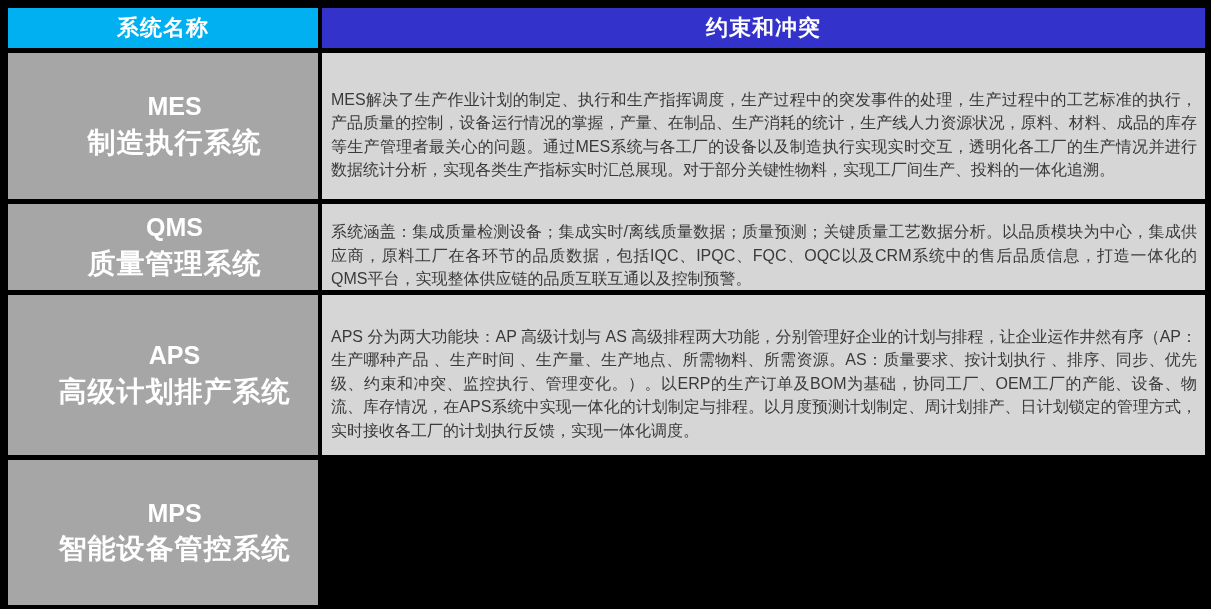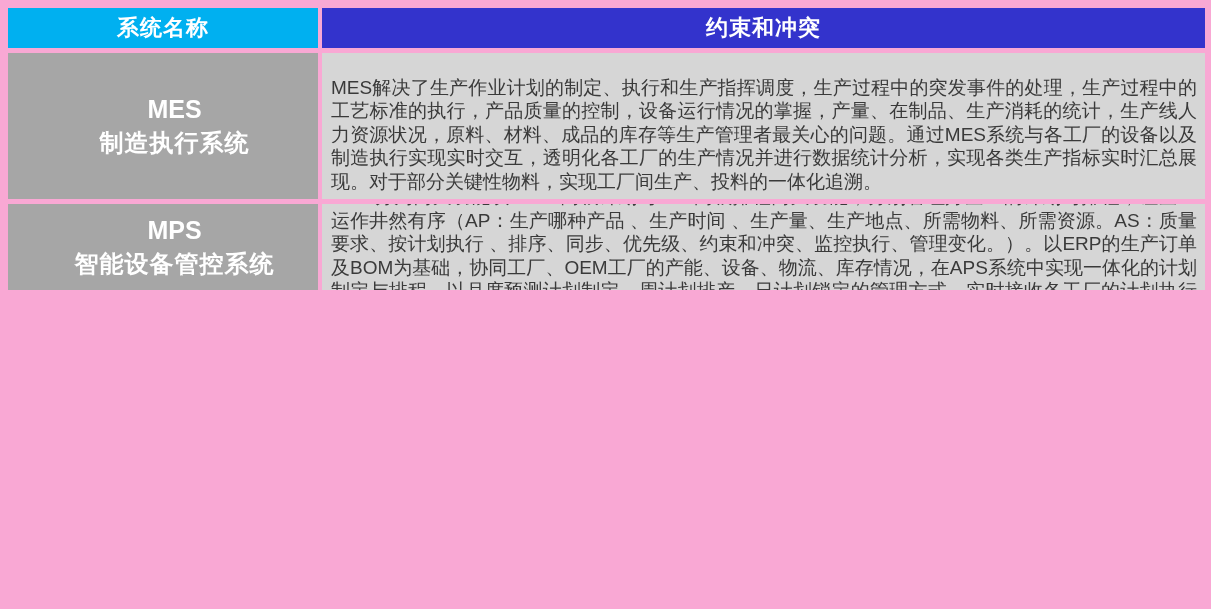--- a/index.html
+++ b/index.html
@@ -6,21 +6,21 @@
     margin: 0;
     padding: 0;
     background: #ffffff;
     font-family: "Liberation Sans", "DejaVu Sans", sans-serif;
   }
   .page {
     width: 1211px;
     height: 609px;
     box-sizing: border-box;
     padding: 8px 6px 4px 8px;
-    background: #f9a8d4;
+    background: #000000;
     overflow: hidden;
   }
   .table {
     display: grid;
     grid-template-columns: 310px 883px;
     grid-template-rows: 40px 146px 86px 160px 145px;
     gap: 5px 4px;
     width: 100%;
     height: 100%;
   }
@@ -45,28 +45,28 @@
     display: flex;
     flex-direction: column;
     align-items: center;
     justify-content: center;
     text-align: center;
     font-weight: bold;
     line-height: 1.35;
     padding-left: 23px;
   }
   .name-cell .abbr { font-size: 25px; }
-  .name-cell .cname { font-size: 24px; letter-spacing: 1px; }
+  .name-cell .cname { font-size: 28px; letter-spacing: 1px; }
   .desc-cell {
     background: var(--desc-cell-bg, #d6d6d6);
     color: var(--desc-text, #3a3a3a);
     display: flex;
     align-items: center;
     padding: 19px 8px 2px 9px;
-    font-size: 19px;
+    font-size: 16px;
     line-height: 23.5px;
   }
   .desc-cell .txt {
     text-align: justify;
     text-justify: inter-ideograph;
     width: 100%;
   }
 </style>
 </head>
 <body>
@@ -82,24 +82,35 @@
     </div>
 
     <div class="cell name-cell">
       <span class="abbr">MES</span>
       <span class="cname">制造执行系统</span>
     </div>
     <div class="cell desc-cell">
       <div class="txt">MES解决了生产作业计划的制定、执行和生产指挥调度，生产过程中的突发事件的处理，生产过程中的工艺标准的执行，产品质量的控制，设备运行情况的掌握，产量、在制品、生产消耗的统计，生产线人力资源状况，原料、材料、成品的库存等生产管理者最关心的问题。通过MES系统与各工厂的设备以及制造执行实现实时交互，透明化各工厂的生产情况并进行数据统计分析，实现各类生产指标实时汇总展现。对于部分关键性物料，实现工厂间生产、投料的一体化追溯。</div>
     </div>
 
+    <div class="cell name-cell">
+      <span class="abbr">QMS</span>
+      <span class="cname">质量管理系统</span>
+    </div>
+    <div class="cell desc-cell">
+      <div class="txt">系统涵盖：集成质量检测设备；集成实时/离线质量数据；质量预测；关键质量工艺数据分析。以品质模块为中心，集成供应商，原料工厂在各环节的品质数据，包括IQC、IPQC、FQC、OQC以及CRM系统中的售后品质信息，打造一体化的QMS平台，实现整体供应链的品质互联互通以及控制预警。</div>
+    </div>
+
+    <div class="cell name-cell">
+      <span class="abbr">APS</span>
+      <span class="cname">高级计划排产系统</span>
+    </div>
+    <div class="cell desc-cell">
+      <div class="txt">APS 分为两大功能块：AP 高级计划与 AS 高级排程两大功能，分别管理好企业的计划与排程，让企业运作井然有序（AP：生产哪种产品 、生产时间 、生产量、生产地点、所需物料、所需资源。AS：质量要求、按计划执行 、排序、同步、优先级、约束和冲突、监控执行、管理变化。）。以ERP的生产订单及BOM为基础，协同工厂、OEM工厂的产能、设备、物流、库存情况，在APS系统中实现一体化的计划制定与排程。以月度预测计划制定、周计划排产、日计划锁定的管理方式，实时接收各工厂的计划执行反馈，实现一体化调度。</div>
+    </div>
 
     <div class="cell name-cell">
       <span class="abbr">MPS</span>
       <span class="cname">智能设备管控系统</span>
     </div>
 
-    <div class="cell desc-cell">
-      <div class="txt">APS 分为两大功能块：AP 高级计划与 AS 高级排程两大功能，分别管理好企业的计划与排程，让企业运作井然有序（AP：生产哪种产品 、生产时间 、生产量、生产地点、所需物料、所需资源。AS：质量要求、按计划执行 、排序、同步、优先级、约束和冲突、监控执行、管理变化。）。以ERP的生产订单及BOM为基础，协同工厂、OEM工厂的产能、设备、物流、库存情况，在APS系统中实现一体化的计划制定与排程。以月度预测计划制定、周计划排产、日计划锁定的管理方式，实时接收各工厂的计划执行反馈，实现一体化调度。</div>
-    </div>
-
   </div>
 </div>
 
 </body></html>

